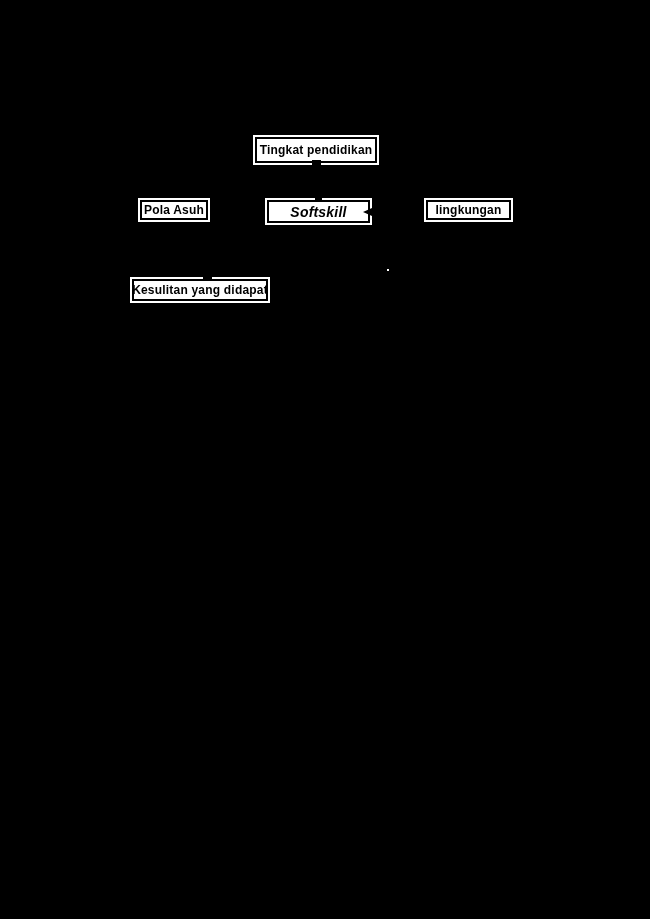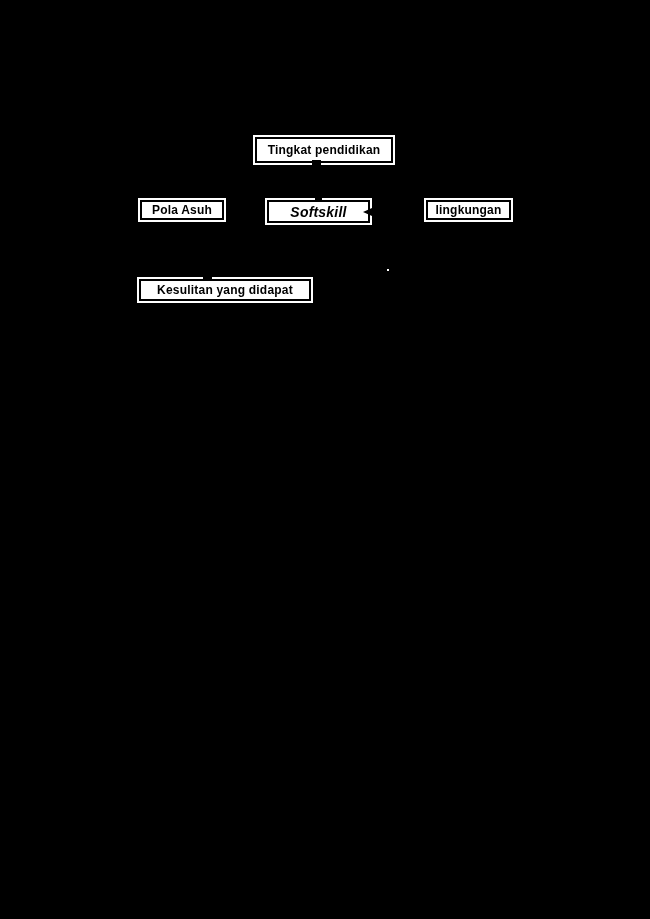--- a/index.html
+++ b/index.html
@@ -28,25 +28,25 @@
     font-weight: bold;
     color: #000000;
     font-size: 12px;
     letter-spacing: 0.2px;
     white-space: nowrap;
   }
   .node.italic {
     font-style: italic;
   }
   
-  .node-tingkat    { left: 255px; top: 137px; width: 138px; height: 26px; }
-  .node-pola       { left: 140px; top: 200px; width:  84px; height: 20px; }
+  .node-tingkat    { left: 255px; top: 137px; width: 122px; height: 26px; }
+  .node-pola       { left: 140px; top: 200px; width:  68px; height: 20px; }
   .node-softskill  { left: 267px; top: 200px; width: 103px; height: 23px; font-size: 14px; }
   .node-lingkungan { left: 398px; top: 200px; width:  85px; height: 20px; margin-left: 28px; }
-  .node-kesulitan  { left: 139px; top: 279px; width: 172px; height: 22px; }
+  .node-kesulitan  { left: 132px; top: 279px; width: 136px; height: 22px; }
   .node-learning   { left: 338px; top: 279px; width: 118px; height: 24px; font-size: 13px; }
 
   
   .arrowhead-left {
     position: absolute;
     left: 363px;
     top: 208px;
     width: 0;
     height: 0;
     border-top: 4px solid transparent;

